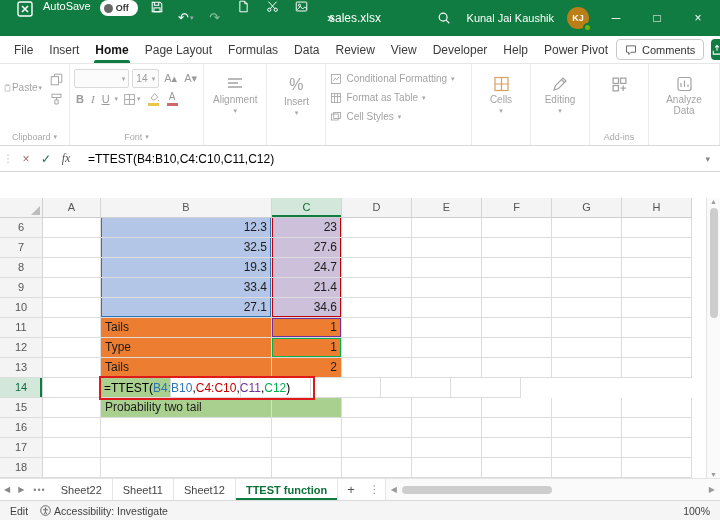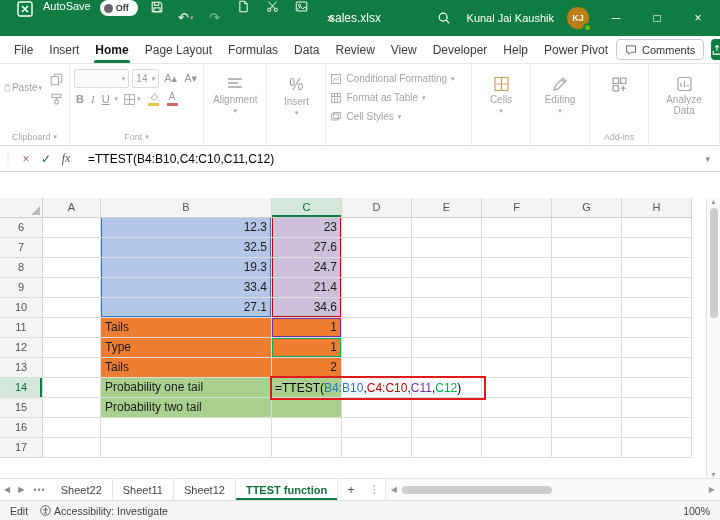--- a/index.html
+++ b/index.html
@@ -488,21 +488,20 @@
       <div class="g-cell fill-orange al-r" style="width: 70px;">2</div>
       <div class="g-cell" style="width: 70px;"></div>
       <div class="g-cell" style="width: 70px;"></div>
       <div class="g-cell" style="width: 70px;"></div>
       <div class="g-cell" style="width: 70px;"></div>
       <div class="g-cell" style="width: 70px;"></div>
     </div>
     <div class="g-row">
       <div class="g-rowhead sel">14</div>
       <div class="g-cell" style="width: 58px;"></div>
-      <div class="g-cell fill-green" style="width: 171px;">Probability one tail</div>
       <div class="g-cell fill-green formula-cell" style="width: 70px;">
         <span class="formula-overflow"><span style="color: rgb(0, 0, 0);">=TTEST(</span><span style="color: rgb(46, 117, 182);">B4:B10</span><span style="color: rgb(0, 0, 0);">,</span><span style="color: rgb(192, 0, 0);">C4:C10</span><span style="color: rgb(0, 0, 0);">,</span><span style="color: rgb(112, 48, 160);">C11</span><span style="color: rgb(0, 0, 0);">,</span><span style="color: rgb(0, 176, 80);">C12</span><span style="color: rgb(0, 0, 0);">)</span></span>
         <i class="red-box"></i>
       </div>
       <div class="g-cell" style="width: 70px;"></div>
       <div class="g-cell" style="width: 70px;"></div>
       <div class="g-cell" style="width: 70px;"></div>
       <div class="g-cell" style="width: 70px;"></div>
       <div class="g-cell" style="width: 70px;"></div>
     </div>
@@ -523,20 +522,31 @@
       <div class="g-cell" style="width: 171px;"></div>
       <div class="g-cell" style="width: 70px;"></div>
       <div class="g-cell" style="width: 70px;"></div>
       <div class="g-cell" style="width: 70px;"></div>
       <div class="g-cell" style="width: 70px;"></div>
       <div class="g-cell" style="width: 70px;"></div>
       <div class="g-cell" style="width: 70px;"></div>
     </div>
     <div class="g-row">
       <div class="g-rowhead">17</div>
+      <div class="g-cell" style="width: 58px;"></div>
+      <div class="g-cell" style="width: 171px;"></div>
+      <div class="g-cell" style="width: 70px;"></div>
+      <div class="g-cell" style="width: 70px;"></div>
+      <div class="g-cell" style="width: 70px;"></div>
+      <div class="g-cell" style="width: 70px;"></div>
+      <div class="g-cell" style="width: 70px;"></div>
+      <div class="g-cell" style="width: 70px;"></div>
+    </div>
+    <div class="g-row">
+      <div class="g-rowhead">18</div>
       <div class="g-cell" style="width: 58px;"></div>
       <div class="g-cell" style="width: 171px;"></div>
       <div class="g-cell" style="width: 70px;"></div>
       <div class="g-cell" style="width: 70px;"></div>
       <div class="g-cell" style="width: 70px;"></div>
       <div class="g-cell" style="width: 70px;"></div>
       <div class="g-cell" style="width: 70px;"></div>
       <div class="g-cell" style="width: 70px;"></div>
     </div>
   </section>

